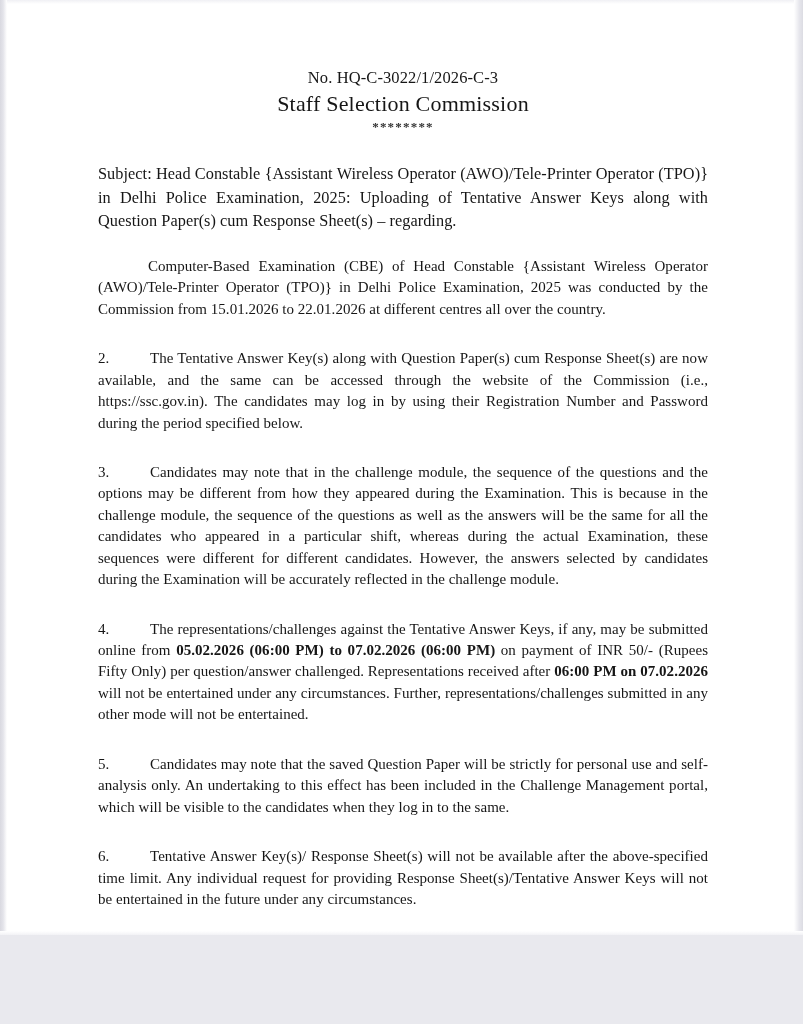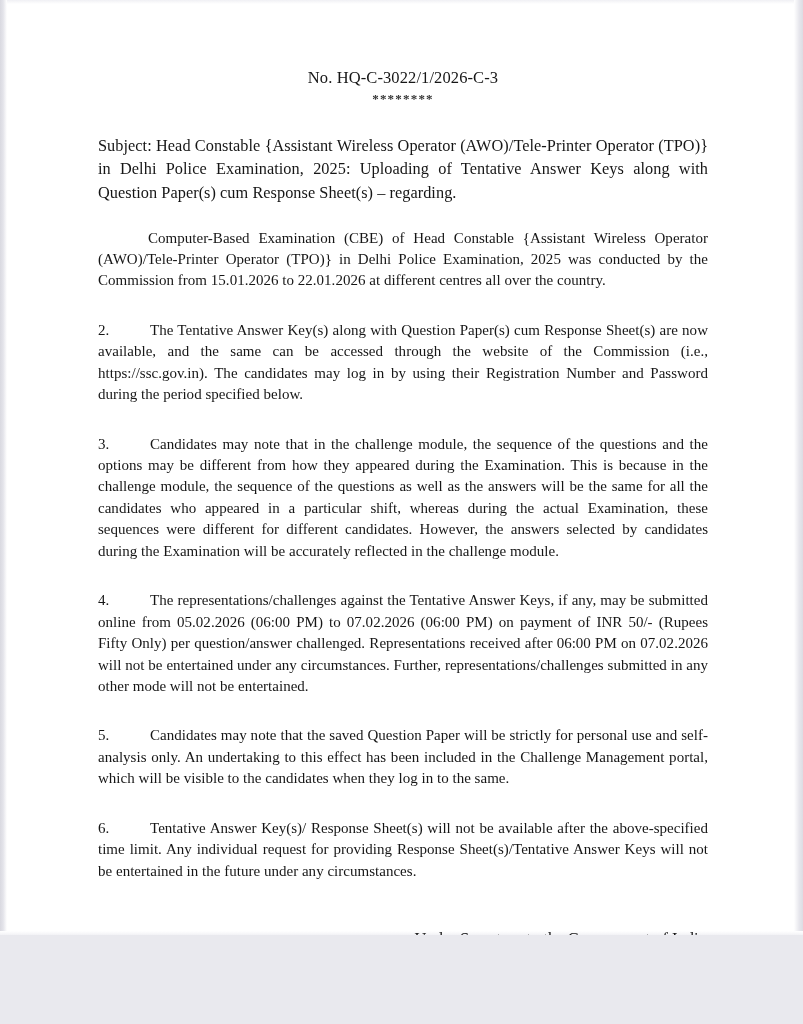--- a/index.html
+++ b/index.html
@@ -104,21 +104,21 @@
     margin-top: 23px;
     text-indent: 50px;
   }
   .para.numbered {
     margin-top: 28px;
   }
   .num {
     display: inline-block;
     width: 52px;
   }
-  .para b { font-weight: 400; }
+  .para b { font-weight: 700; }
 
   .sign-block {
     margin-top: 46px;
     font-size: 16.5px;
     line-height: 1.35;
     text-align: right;
     padding-right: 2px;
   }
 </style>
 </head>
@@ -127,20 +127,21 @@
 <div class="scan">
   <div class="edge-top"></div>
   <div class="edge-left"></div>
   <div class="edge-right"></div>
   <div class="edge-bottom"></div>
 
   <div class="sheet">
 
     <div class="doc-no">No. HQ-C-3022/1/2026-C-3</div>
 
+    <div class="org-name">Staff Selection Commission</div>
 
     <div class="stars">********</div>
 
     <div class="subject">Subject: Head Constable {Assistant Wireless Operator (AWO)/Tele-Printer Operator (TPO)} in Delhi Police Examination, 2025: Uploading of Tentative Answer Keys along with Question Paper(s) cum Response Sheet(s) – regarding.</div>
 
     <p class="para first">
       <span>Computer-Based Examination (CBE) of Head Constable {Assistant Wireless Operator (AWO)/Tele-Printer Operator (TPO)} in Delhi Police Examination, 2025 was conducted by the Commission from 15.01.2026 to 22.01.2026 at different centres all over the country.</span>
     </p>
 
     <p class="para numbered">

